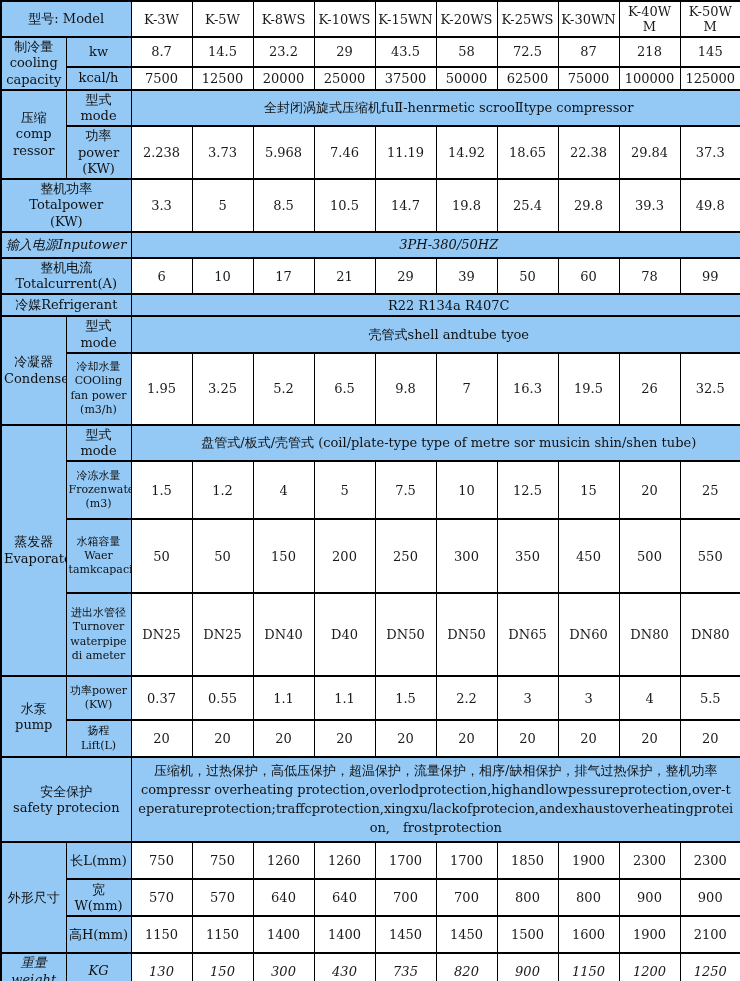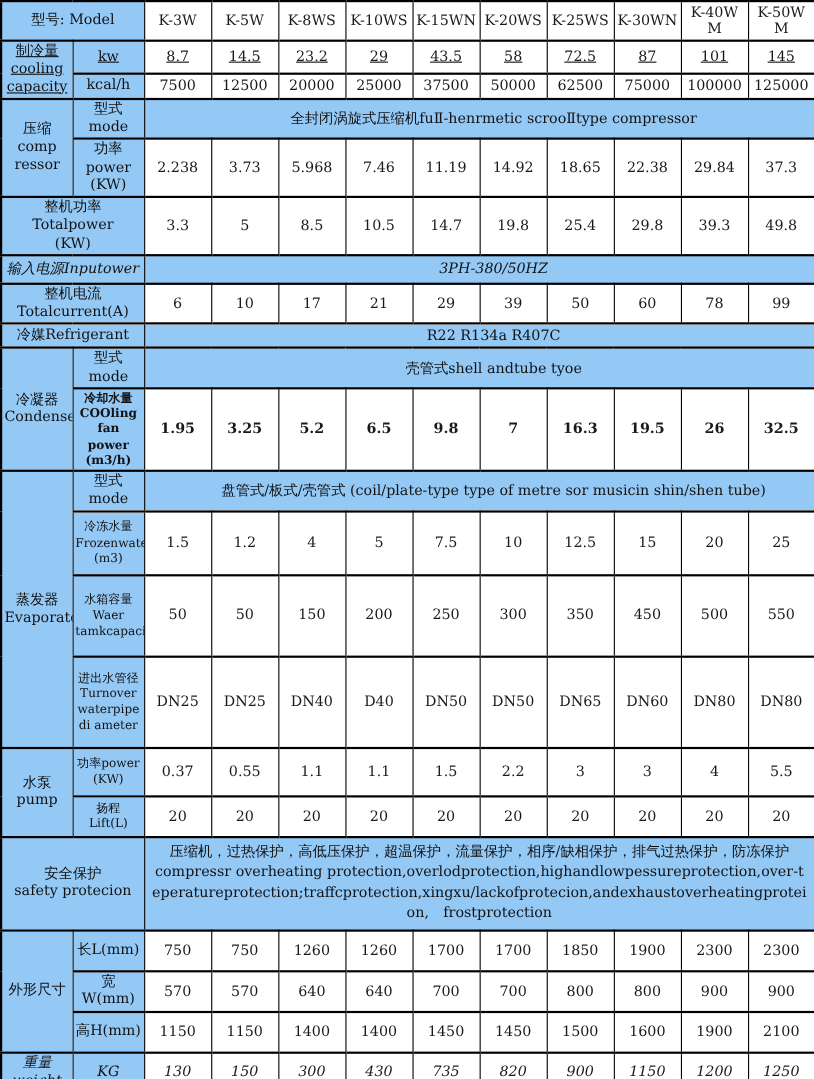--- a/index.html
+++ b/index.html
@@ -31,24 +31,24 @@
     background:var(--label-bg);
     font-size:13px;text-align:center;padding-left:28px;
   }
   td.val{
     background:#fff;font-size:13px;color:#1a1a1a;
     word-break:break-all;
   }
   td.safety{font-size:13px;line-height:1.45;padding:2px 6px;}
   td.safety div{text-align:center;word-break:break-all;}
   
-  tr.rh36{height:36px;} tr.rh28{height:28px;text-decoration:underline;} tr.rh22{height:22px;}
+  tr.rh36{height:36px;} tr.rh28{height:28px;} tr.rh22{height:22px;}
   tr.rh23{height:23px;} tr.rh47{height:47px;} tr.rh46{height:46px;padding-left:30px;}
   tr.rh26{height:26px;font-style:italic;} tr.rh35{height:35px;} tr.rh25{height:25px;}
-  tr.rh72{height:72px;font-weight:bold;} tr.rh29{height:29px;} tr.rh67{height:58px;}
+  tr.rh72{height:72px;} tr.rh29{height:29px;} tr.rh67{height:58px;}
   tr.rh71{height:74px;} tr.rh83{height:83px;} tr.rh44{height:44px;}
   tr.rh37{height:37px;} tr.rh85{height:85px;}
 </style>
 </head>
 <body>
 
 <table class="spec">
   <colgroup>
     <col class="c-lab">
       <col class="c-lab">
@@ -84,21 +84,21 @@
 capacity</td>
       <td class="lbl">kw</td>
     <td class="val">8.7</td>
         <td class="val">14.5</td>
         <td class="val">23.2</td>
         <td class="val">29</td>
         <td class="val">43.5</td>
         <td class="val">58</td>
         <td class="val">72.5</td>
         <td class="val">87</td>
-        <td class="val">101</td>
+        <td class="val">218</td>
         <td class="val">145</td>
       </tr>
     <tr class="rh22">
       <td class="lbl">kcal/h</td>
     <td class="val">7500</td>
         <td class="val">12500</td>
         <td class="val">20000</td>
         <td class="val">25000</td>
         <td class="val">37500</td>
         <td class="val">50000</td>
@@ -275,21 +275,21 @@
         <td class="val">20</td>
         <td class="val">20</td>
         <td class="val">20</td>
         <td class="val">20</td>
       </tr>
 
     <tr class="rh85">
       <td colspan="2" class="lbl">安全保护
 safety protecion</td>
       <td colspan="10" class="merged safety">
-        <div>压缩机，过热保护，高低压保护，超温保护，流量保护，相序/缺相保护，排气过热保护，防冻保护</div>
+        <div>压缩机，过热保护，高低压保护，超温保护，流量保护，相序/缺相保护，排气过热保护，整机功率</div>
         <div>compressr overheating protection,overlodprotection,highandlowpessureprotection,over-teperatureprotection;traffcprotection,xingxu/lackofprotecion,andexhaustoverheatingproteion,　frostprotection</div>
       </td>
     </tr>
 
     <tr class="rh37">
       <td rowspan="3" class="lbl">外形尺寸</td>
       <td class="lbl">长L(mm)</td>
     <td class="val">750</td>
         <td class="val">750</td>
         <td class="val">1260</td>

